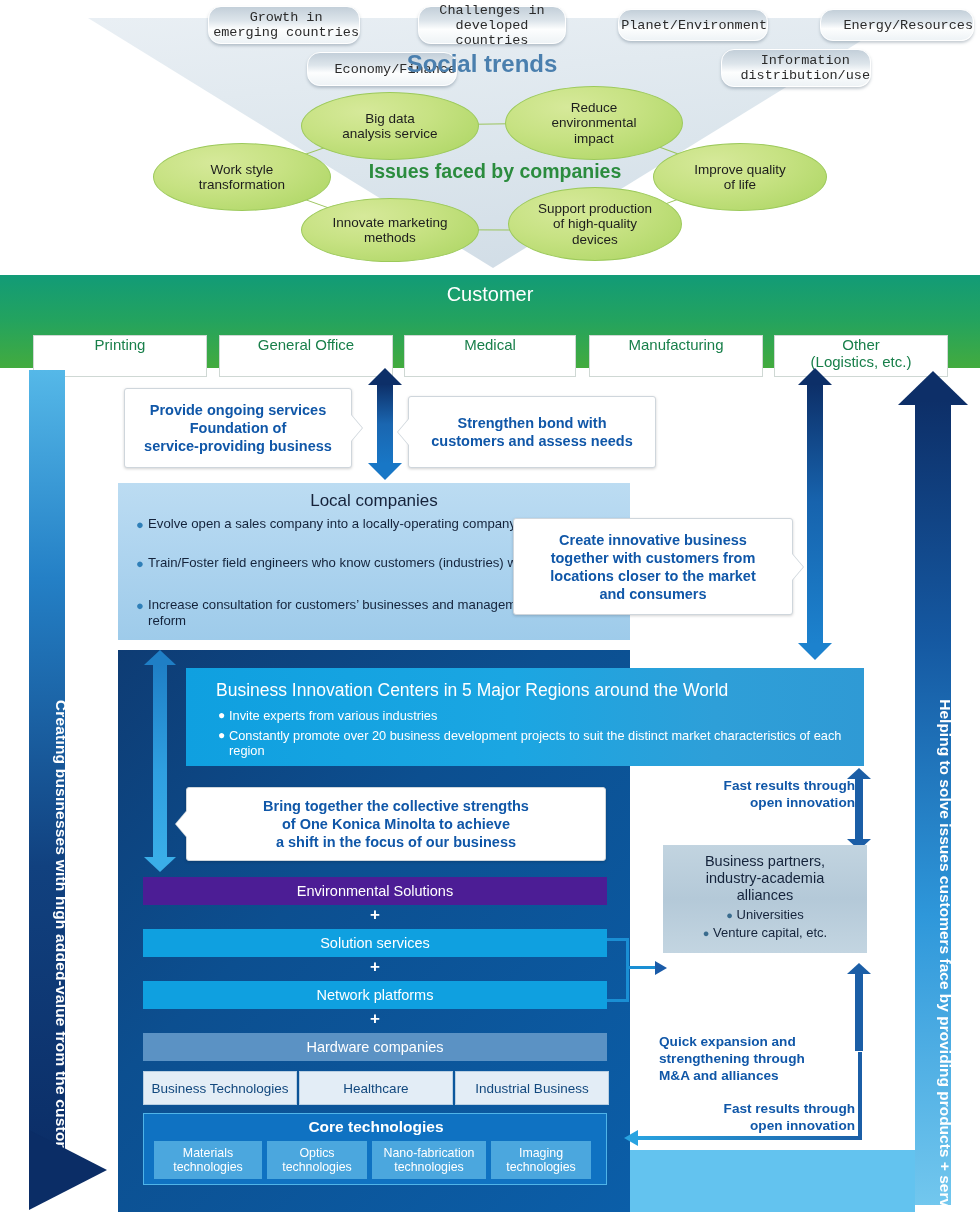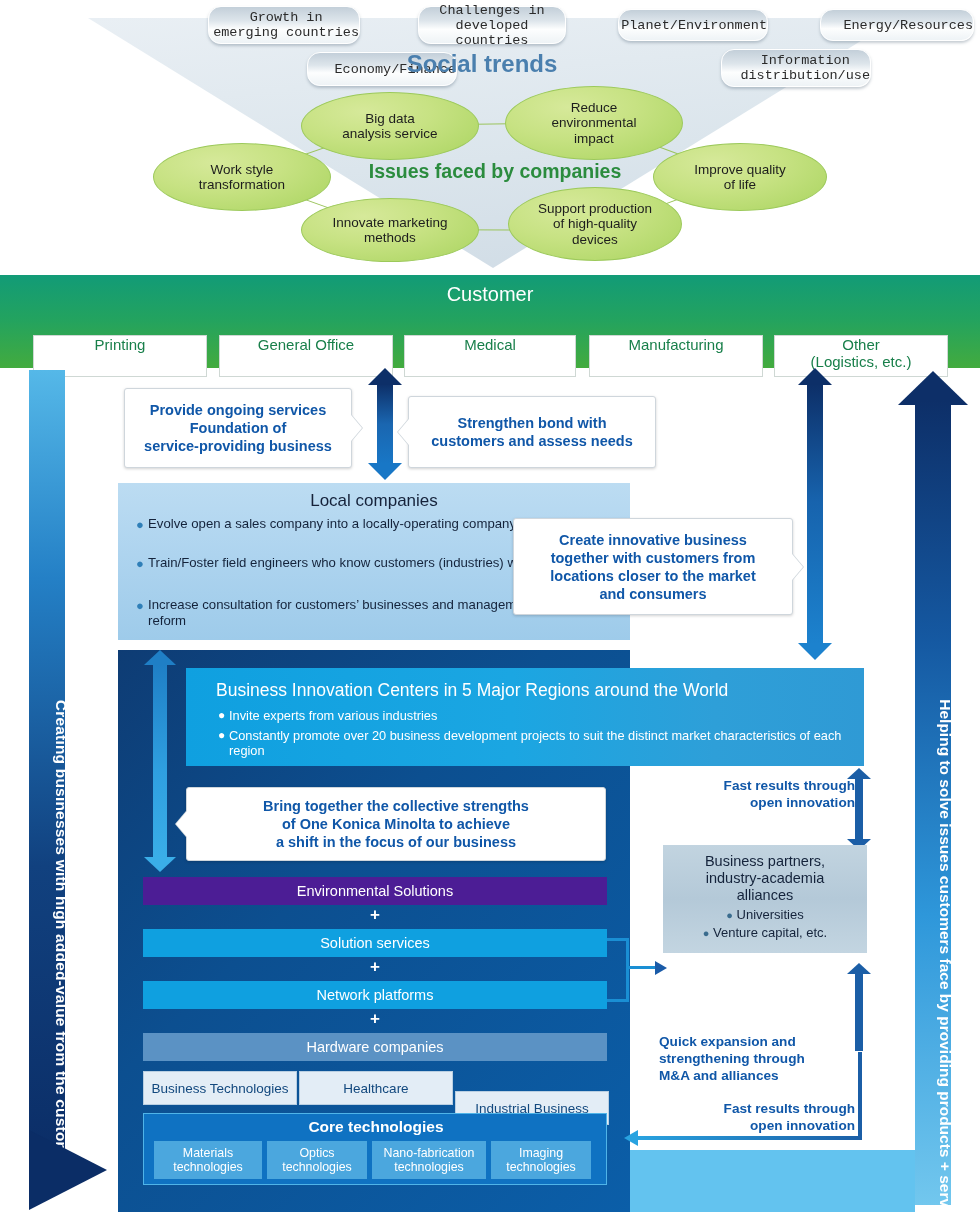--- a/index.html
+++ b/index.html
@@ -306,21 +306,21 @@
     </div>
   </div>
 
 <div id="bu-host">
     <div class="biz" style="left: 143px; top: 1071px; width: 152px;">
       <span>Business Technologies</span>
     </div>
     <div class="biz" style="left: 299px; top: 1071px; width: 152px;">
       <span>Healthcare</span>
     </div>
-    <div class="biz" style="left: 455px; top: 1071px; width: 152px; margin-top: 20px;">
+    <div class="biz" style="left: 455px; top: 1071px; width: 152px;">
       <span>Industrial Business</span>
     </div>
   </div>
 
 <div class="abs" id="coreBox">
   <div id="coreTitle">Core technologies</div>
   <div id="core-host">
       <div class="coreCell" style="left: 10px; width: 108px;">
         <span>Materials<br>technologies</span>
       </div>

